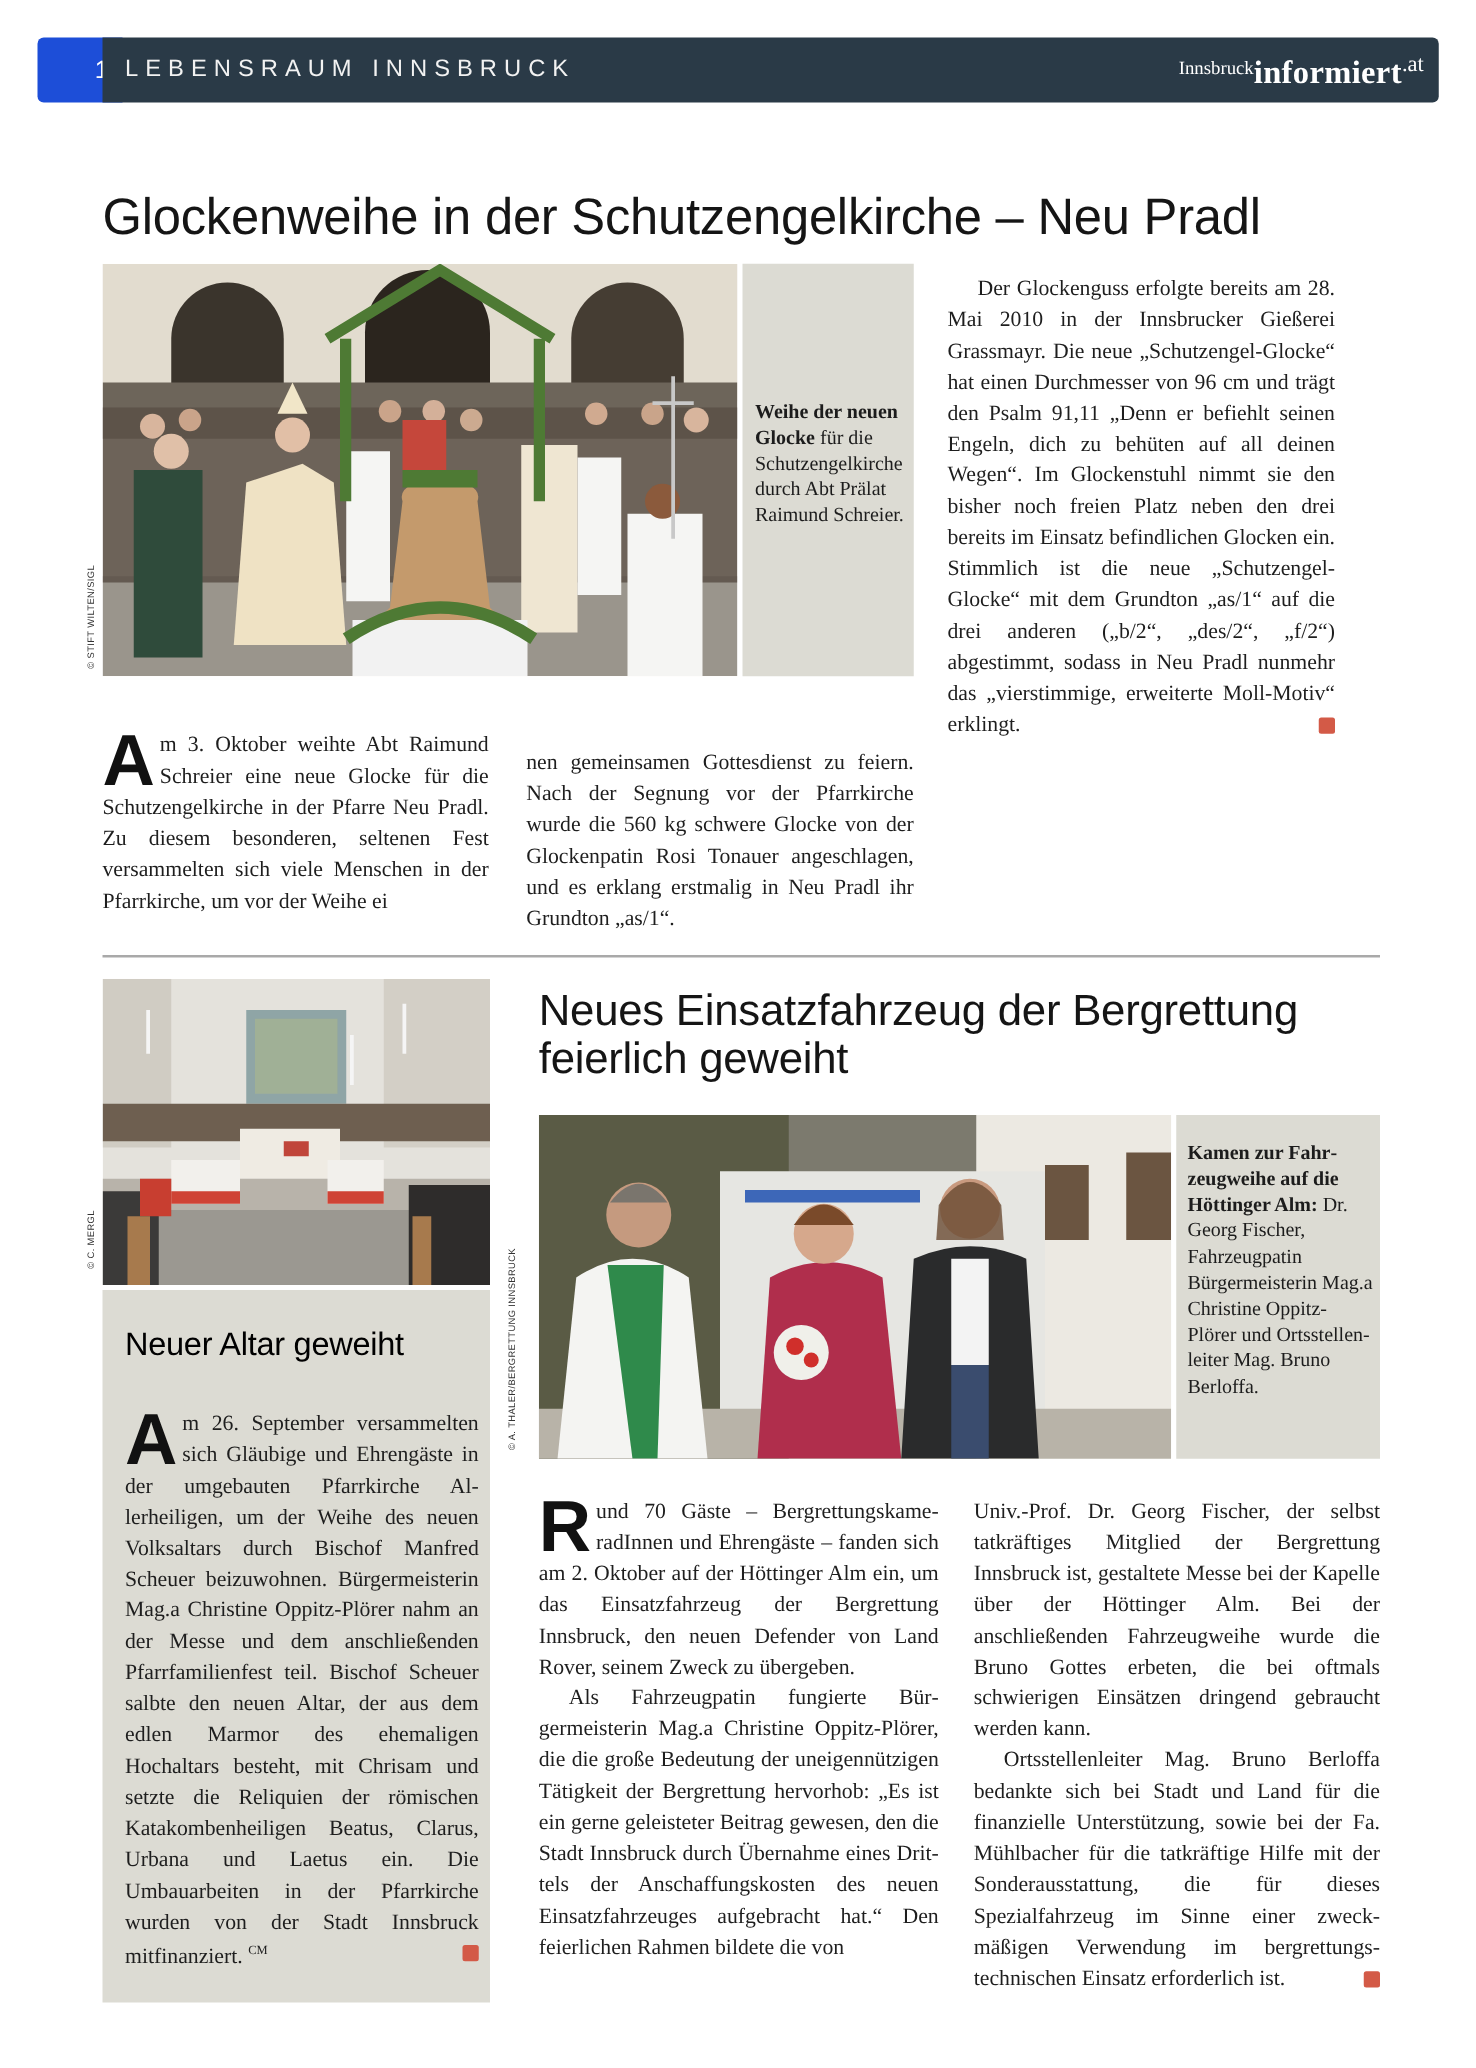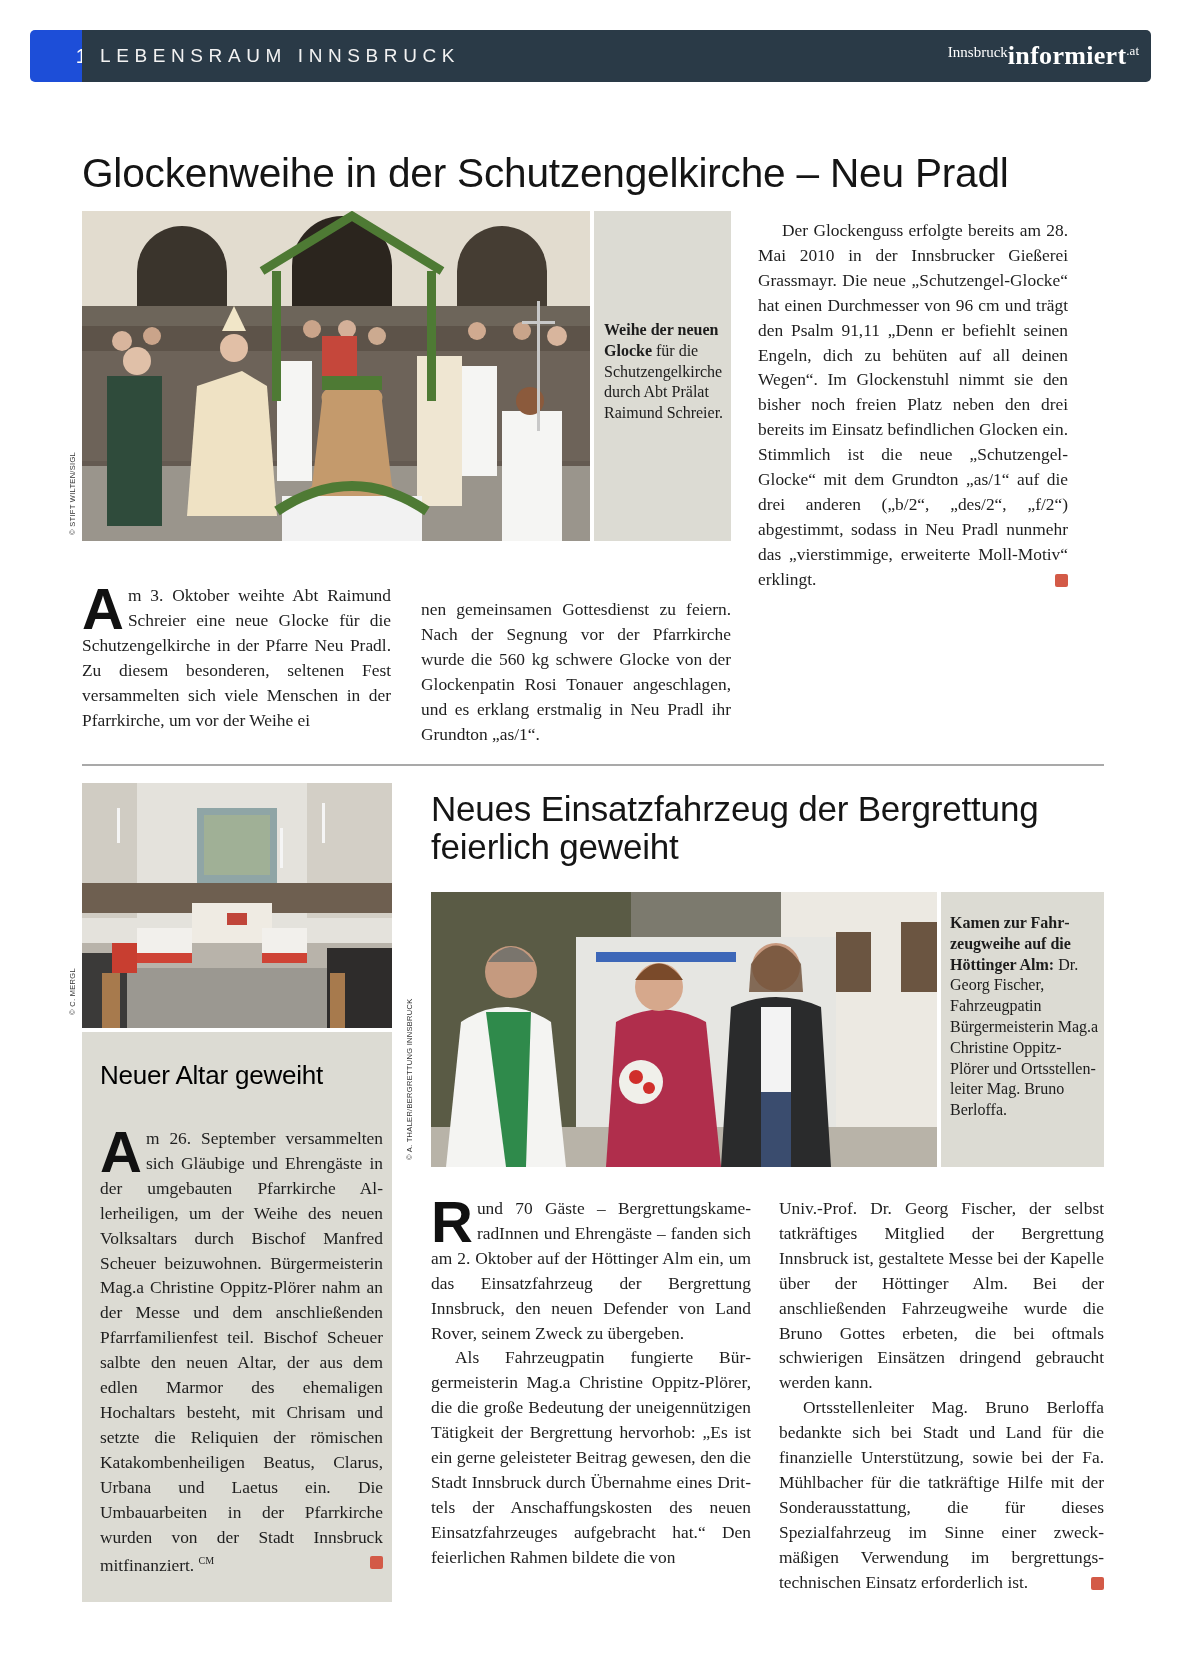--- a/index.html
+++ b/index.html
@@ -11,21 +11,21 @@
   .hdr-num { position: absolute; left: 0; top: 0; width: 68px; height: 52px; background: #1d4ed8;
     border-radius: 5px 0 0 5px; color: #fff; font-family: "Liberation Sans", sans-serif;
     font-size: 20px; line-height: 52px; text-align: right; }
   .hdr-bar { position: absolute; left: 52px; top: 0; right: 0; height: 52px; background: #2a3a47;
     border-radius: 0 5px 5px 0; padding-left: 35px; }
   .hdr-section { position: absolute; left: 18px; top: 0; line-height: 52px; color: #f2f2f2;
     font-family: "Liberation Sans", sans-serif; font-size: 19px; letter-spacing: 5.6px; }
   .hdr-brand { position: absolute; right: 12px; top: 11px; color: #fff; font-family: "Liberation Serif", serif; white-space: nowrap; }
   .hdr-brand .b1 { font-size: 15px; vertical-align: 7px; text-align: right; }
   .hdr-brand .b2 { font-size: 26px; font-weight: bold; letter-spacing: 0.3px; }
-  .hdr-brand .b3 { font-size: 13px; vertical-align: 9px; }
+  .hdr-brand .b3 { font-size: 18px; vertical-align: 9px; }
 
   
   .h1 { position: absolute; font-family: "Liberation Sans", "DejaVu Sans", sans-serif; font-weight: normal;
     color: #151515; letter-spacing: -0.2px; }
   .h1-main { left: 82px; top: 150px; font-size: 41px; transform: scaleX(0.99); transform-origin: left; white-space: nowrap; }
   .h1-bergrettung { left: 431px; top: 790px; width: 680px; font-size: 35px; line-height: 38px; }
   .h1-altar { left: 100px; top: 1060px; font-size: 26px; color: #000000; }
 
   
   .col { position: absolute; font-size: 17.4px; line-height: 24.9px; text-align: justify; color: #1e1e1e; hyphens: manual; }

